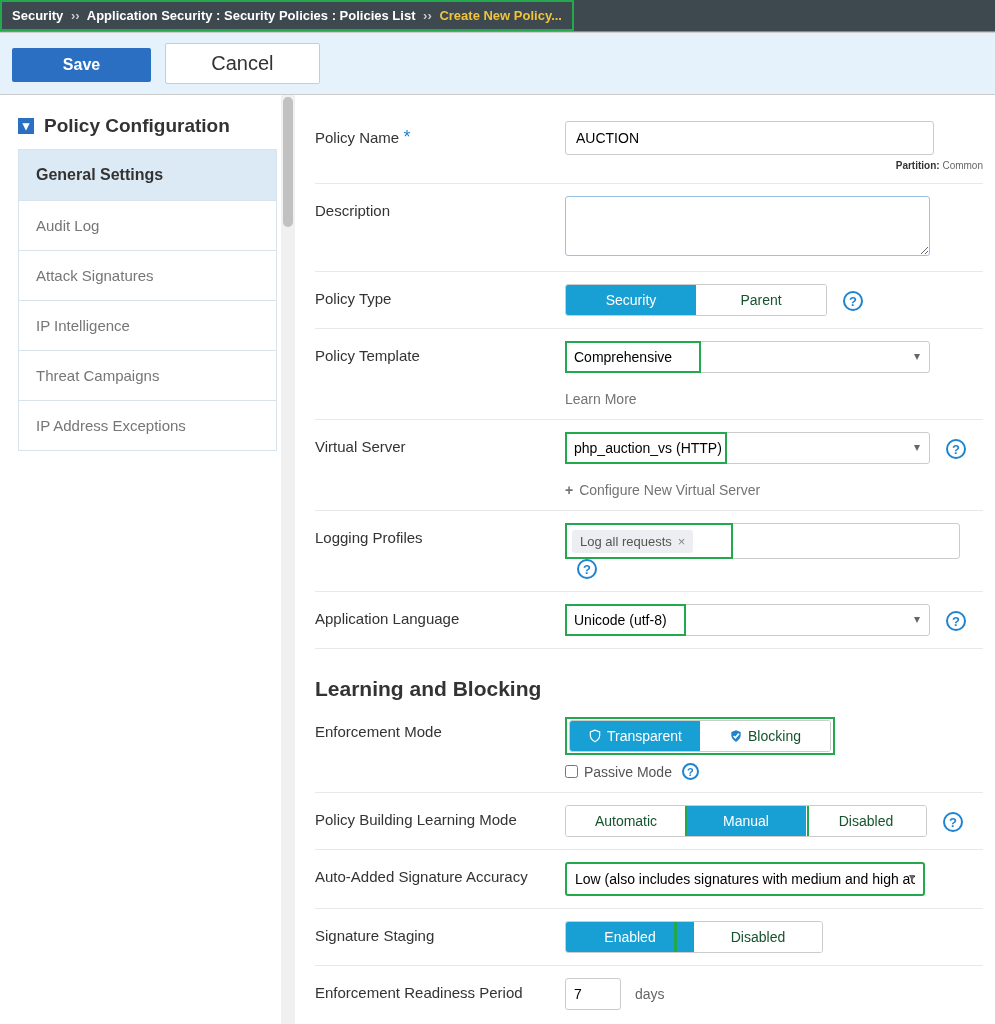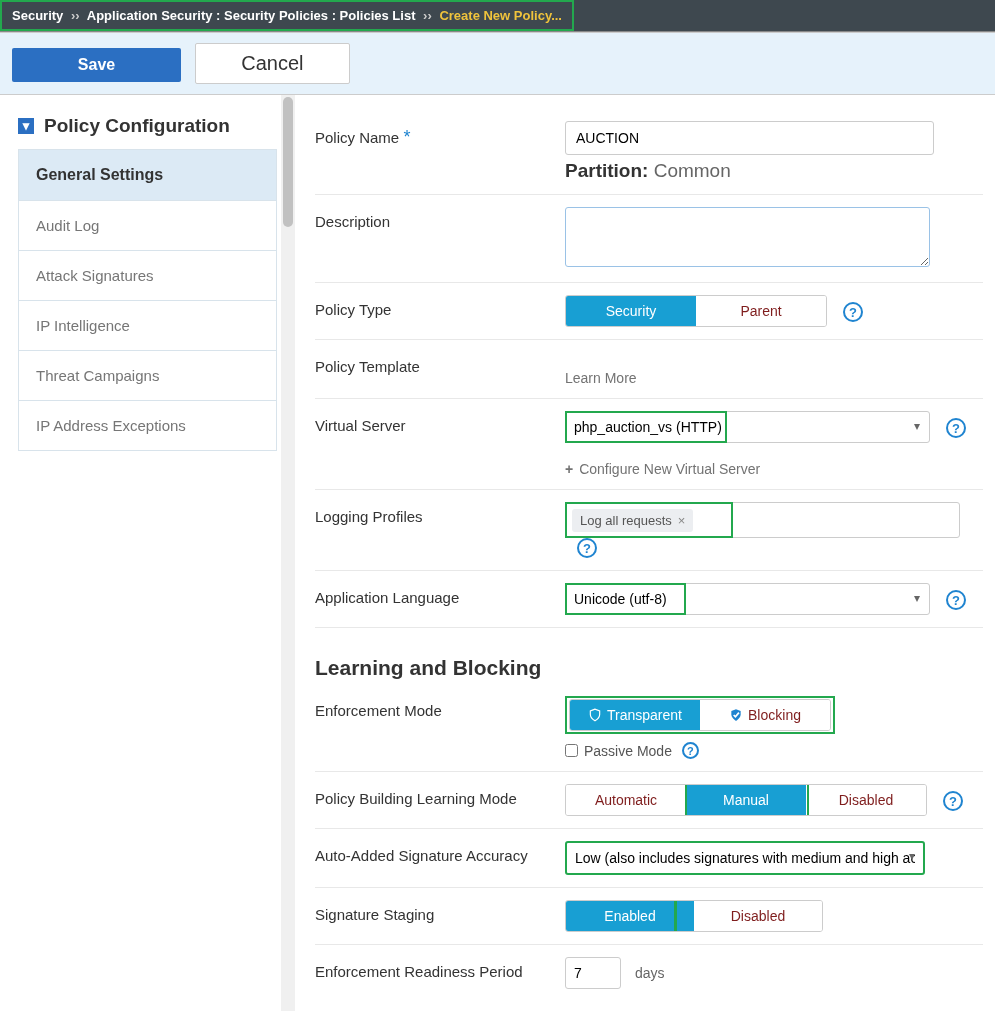--- a/index.html
+++ b/index.html
@@ -2,44 +2,44 @@
 <html><head>
 <meta charset="utf-8">
 <style>
 * { box-sizing: border-box; margin: 0; padding: 0; }
 body { font-family: Arial, Helvetica, sans-serif; font-size: 14px; color: #333; background: #fff; width: 995px; }
 .breadcrumb { background: #3e484f; color: #fff; padding: 6px 10px; font-size: 13px; font-weight: bold; border: 2px solid #23a84e; display: inline-block; }
 .breadcrumb .sep { color: #ccc; margin: 0 4px; }
 .breadcrumb .current { color: #f0c33c; margin-top: 12px; }
 .breadcrumb-wrap { background: #3e484f; border-bottom: 1px solid #888; }
 .toolbar { background: #e6f2fb; padding: 10px 12px; border-top: 1px solid #ccc; border-bottom: 1px solid #ccc; }
-.btn-primary { background: #2b6fc2; color: #fff; border: none; padding: 8px 0; width: 169px; font-size: 16px; font-weight: bold; cursor: pointer; border-radius: 2px; }
+.btn-primary { background: #2b6fc2; color: #fff; border: none; padding: 8px 0; width: 139px; font-size: 16px; font-weight: bold; cursor: pointer; border-radius: 2px; }
 .btn-secondary { background: #fff; color: #333; border: 1px solid #ccc; padding: 8px 0; width: 155px; font-size: 20px; cursor: pointer; border-radius: 2px; margin-left: 10px; }
 .main { display: flex; }
 .sidebar-wrap { width: 295px; position: relative; }
 .scrollbar-bg { position: absolute; right: 0; top: 0; bottom: 0; width: 14px; background: #f0f0f0; }
 .scrollbar-thumb { position: absolute; right: 2px; top: 2px; width: 10px; height: 130px; background: #c1c1c1; border-radius: 5px; }
 .sidebar { padding: 20px 0 0 18px; width: 281px; }
 .sidebar h2 { font-size: 19px; font-weight: bold; margin-bottom: 12px; display: flex; align-items: center; }
 .sidebar h2 .collapse-icon { display: inline-block; width: 16px; height: 16px; background: #2b6fc2; color: #fff; font-size: 13px; line-height: 16px; text-align: center; margin-right: 10px; }
 .sidebar-nav { border: 1px solid #d8e3eb; margin-right: 4px; }
 .sidebar-nav .item { padding: 16px 17px; border-bottom: 1px solid #d8e3eb; color: #767676; cursor: pointer; font-size: 15px; }
 .sidebar-nav .item:last-child { border-bottom: none; }
 .sidebar-nav .item.active { background: #dceaf5; color: #333; font-weight: bold; font-size: 16px; }
 .content { flex: 1; padding: 14px 12px 10px 20px; }
 .field-row { display: flex; border-bottom: 1px solid #e8e8e8; padding: 12px 0; align-items: flex-start; }
 .field-label { width: 250px; font-size: 15px; color: #333; padding-top: 6px; }
 .field-label .req { color: #1f84d0; font-size: 18px; }
 .field-value { flex: 1; position: relative; }
 .input-text { width: 369px; padding: 8px 10px; border: 1px solid #ccc; border-radius: 3px; font-size: 14px; }
 .textarea { width: 365px; height: 60px; padding: 6px 8px; border: 1px solid #9ac2e6; border-radius: 3px; resize: both; }
-.sub-label { font-size: 19px; color: #666; margin-top: 5px; }
+.sub-label { font-size: 10px; color: #666; margin-top: 5px; text-align: right; }
 .sub-label b { color: #333; }
 .segmented { display: inline-flex; border: 1px solid #ccc; border-radius: 3px; overflow: hidden; }
-.segmented .seg { padding: 7px 0; width: 130px; text-align: center; font-size: 14px; cursor: pointer; background: #fff; color: #7f1d1d; display: flex; align-items: center; justify-content: center; gap: 5px; }
+.segmented .seg { padding: 7px 0; width: 130px; text-align: center; font-size: 14px; cursor: pointer; background: #fff; color: #14532d; display: flex; align-items: center; justify-content: center; gap: 5px; }
 .segmented .seg.active { background: #189fd3; color: #fff; }
 .segmented.three .seg { width: 120px; }
 .segmented.two-sm .seg { width: 128px; }
 .help-icon { display: inline-flex; width: 20px; height: 20px; border: 2px solid #1f84d0; border-radius: 50%; color: #1f84d0; font-weight: bold; align-items: center; justify-content: center; font-size: 13px; margin-left: 12px; cursor: pointer; vertical-align: middle; }
 .select { width: 365px; padding: 7px 8px; border: 1px solid #ccc; border-radius: 3px; font-size: 14px; background: #fff; appearance: none; position: relative; }
 .select-wrap { position: relative; display: inline-block; }
 .select-wrap::after { content: "▾"; position: absolute; right: 10px; top: 8px; pointer-events: none; color: #666; font-size: 12px; }
 .highlight-green { border: 2px solid #23a84e; }
 .link { color: #737373; cursor: pointer; font-size: 14px; display: inline-block; margin-top: 18px; }
 .link-plus::before { content: "+"; font-weight: bold; margin-right: 6px; }
@@ -121,20 +121,26 @@
           <div class="seg active">Security</div>
           <div class="seg">Parent</div>
         </div>
         <span class="help-icon">?</span>
       </div>
     </div>
 
     <div class="field-row">
       <div class="field-label">Policy Template</div>
       <div class="field-value">
+        <div class="select-wrap">
+          <select class="select">
+            <option>Comprehensive</option>
+          </select>
+          <div style="position:absolute;inset:0;border:2px solid #23a84e;width:136px;height:100%;pointer-events:none;"></div>
+        </div>
         <div><span class="link">Learn More</span></div>
       </div>
     </div>
 
     <div class="field-row">
       <div class="field-label">Virtual Server</div>
       <div class="field-value">
         <div class="select-wrap">
           <select class="select">
             <option>php_auction_vs (HTTP)</option>

